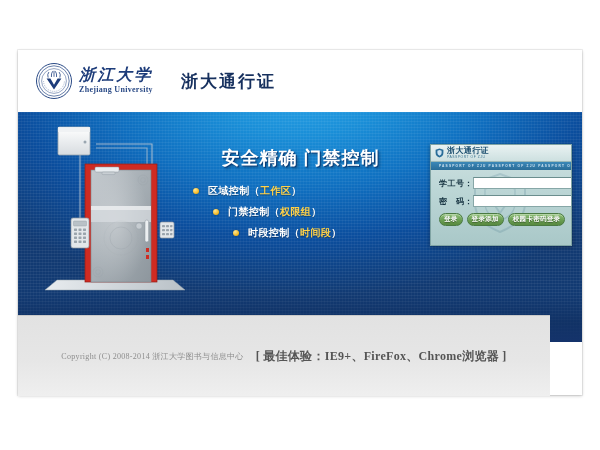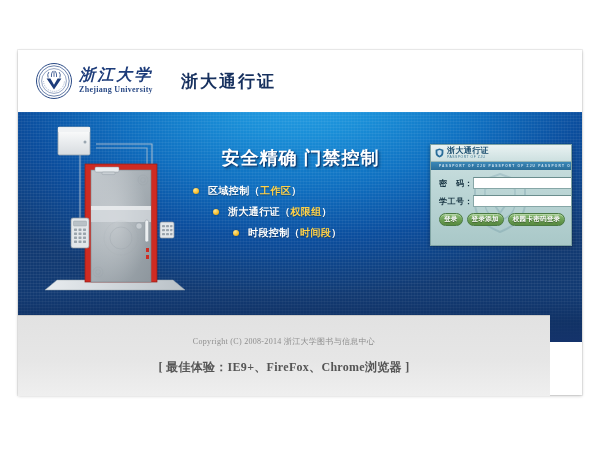--- a/index.html
+++ b/index.html
@@ -291,21 +291,21 @@
   }
 
   
   .site-footer {
     position: absolute;
     left: 0; top: 265px;
     width: 532px; height: 80px;
     background: linear-gradient(to bottom, #e2e2e2 0%, #e6e6e6 55%, #efefef 100%);
     border-top: 1px solid #c9c9c9;
     display: flex;
-    flex-direction: column;
+    flex-direction: row;
     align-items: center;
     justify-content: center;
     gap: 12px;
   }
   .copyright-line {
     font-family: "Liberation Serif", serif;
     font-size: 8px;
     color: #8d8d8d;
     letter-spacing: 0.3px;
     white-space: nowrap;
@@ -444,21 +444,21 @@
         <div class="headline">安全精确  门禁控制</div>
         <ul class="feature-list">
           <li>
             <span class="bullet-dot"></span>
             <span>区域控制（</span>
               <span class="hl">工作区</span>
               <span>）</span>
           </li>
           <li class="indent-1">
             <span class="bullet-dot"></span>
-            <span>浙大通行证（</span>
+            <span>门禁控制（</span>
               <span class="hl">权限组</span>
               <span>）</span>
           </li>
           <li class="indent-2">
             <span class="bullet-dot"></span>
             <span>时段控制（</span>
               <span class="hl">时间段</span>
               <span>）</span>
           </li>
         </ul>
@@ -479,26 +479,26 @@
           <span>PASSPORT OF ZJU    PASSPORT OF ZJU    PASSPORT OF ZJU    PASSPORT OF ZJU</span>
         </div>
         <div class="panel-body">
           <svg class="panel-watermark" viewBox="0 0 62 62">
             <path d="M31 2 L56 11 V31 Q56 50 31 60 Q6 50 6 31 V11 Z" fill="none" stroke="#3a6d84" stroke-width="2"></path>
             <path d="M31 12 L46 17 V31 Q46 43 31 49 Q16 43 16 31 V17 Z" fill="none" stroke="#3a6d84" stroke-width="1.4"></path>
             <path d="M22 28 L31 41 L40 28" fill="none" stroke="#3a6d84" stroke-width="2"></path>
           </svg>
 
           <div class="field-row">
+            <span class="field-label">学工号：</span>
+            <input class="field-input" type="text" value="" style="">
+          </div>
+          <div class="field-row">
             <span class="field-label">密　码：</span>
             <input class="field-input" type="password" value="" style="">
-          </div>
-          <div class="field-row">
-            <span class="field-label">学工号：</span>
-            <input class="field-input" type="text" value="" style="">
           </div>
 
           <div class="button-row">
             <button class="pill-btn">登录</button>
             <button class="pill-btn">登录添加</button>
             <button class="pill-btn">校园卡密码登录</button>
           </div>
         </div>
       </div>
 

